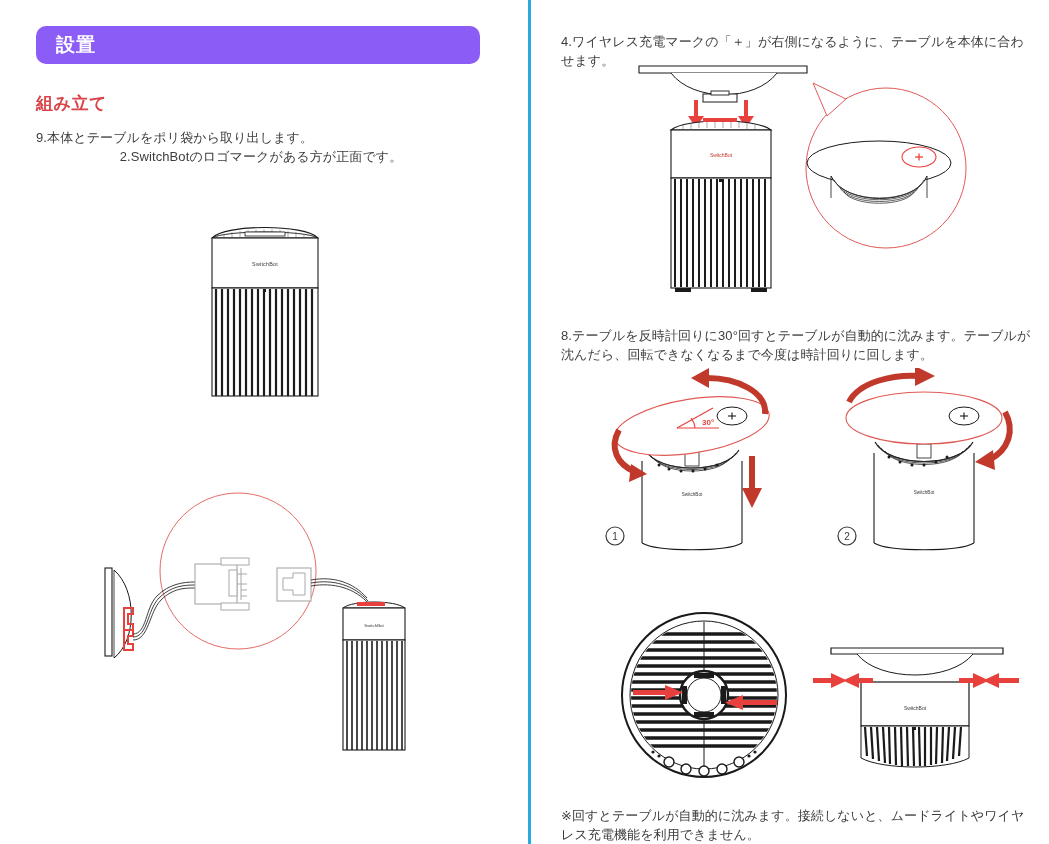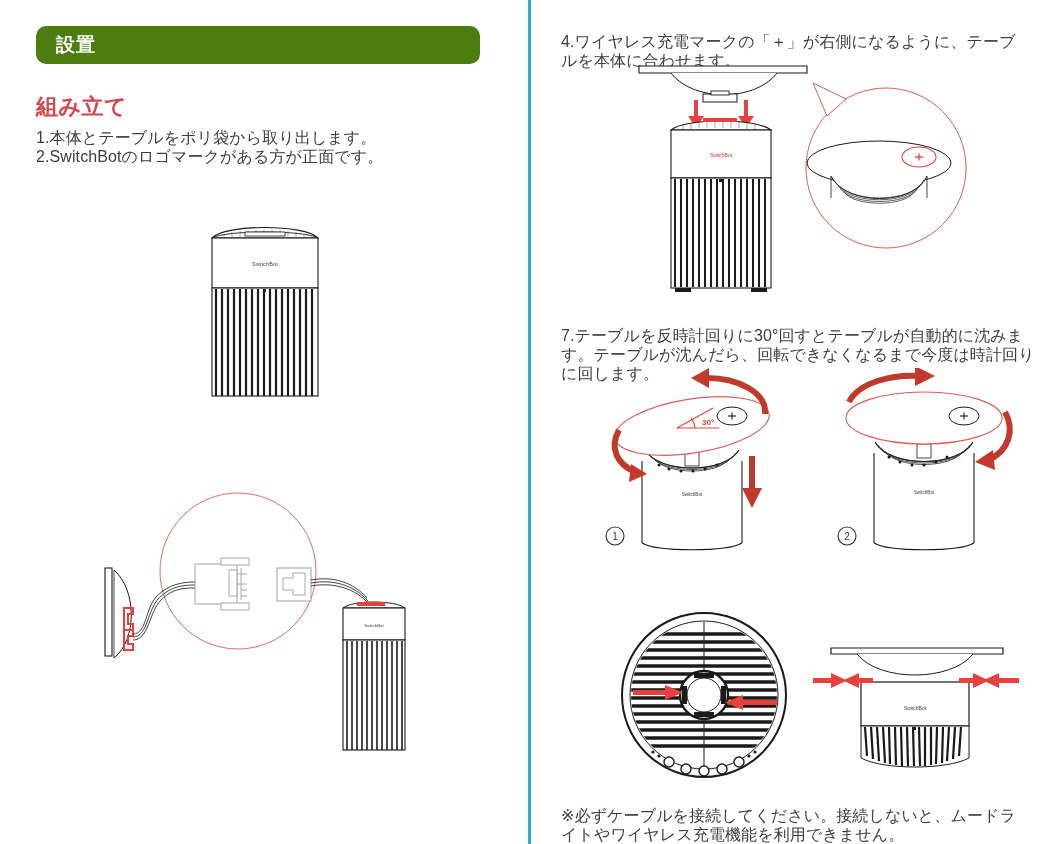--- a/index.html
+++ b/index.html
@@ -15,38 +15,38 @@
     position:absolute;left:528px;top:0;width:3px;height:844px;
     background:#29abe2;
   }
 
   
   .col-left{position:absolute;left:0;top:0;width:528px;height:844px;}
   .col-right{position:absolute;left:531px;top:0;width:518px;height:844px;}
 
   .section-bar{
     position:absolute;left:36px;top:26px;width:444px;height:38px;
-    background:#4d7c0f;border-radius:10px;
+    background:#8b5cf6;border-radius:10px;
     display:flex;align-items:center;
   }
   .section-bar .label{
     color:#ffffff;font-size:19px;font-weight:bold;letter-spacing:1px;
     margin-left:20px;
   }
 
   .sub-head{
     position:absolute;left:36px;top:92px;
-    color:#d9444a;font-size:22px;font-weight:bold;letter-spacing:.5px;
+    color:#d9444a;font-size:17px;font-weight:bold;letter-spacing:.5px;
   }
 
   .para{
-    font-size:16px;line-height:19px;color:#3d3d3d;letter-spacing:.1px;
+    font-size:13px;line-height:19px;color:#3d3d3d;letter-spacing:.1px;
   }
   .l-step1{position:absolute;left:36px;top:128px;width:450px;}
-  .l-step2{position:absolute;left:36px;top:147px;width:450px;}
+  .l-step2{position:absolute;left:36px;top:147px;width:450px;text-align:center;}
   .l-step3{position:absolute;left:36px;top:442px;width:450px;}
 
   .r-step4{position:absolute;left:30px;top:32px;width:470px;}
   .r-step5{position:absolute;left:30px;top:326px;width:475px;}
   .r-step6{position:absolute;left:30px;top:576px;width:470px;}
   .r-note{position:absolute;left:30px;top:806px;width:470px;}
 
   .fig{position:absolute;}
   .fig svg{display:block;}
 </style>
@@ -56,21 +56,21 @@
 <div class="page">
 
   <div class="col-left">
 
     <div class="section-bar">
       <span class="label">設置</span>
     </div>
 
     <div class="sub-head">組み立て</div>
 
-    <div class="para l-step1">1.本体とテーブルをポリ袋から取り出します。</div>
+    <div class="para l-step1">9.本体とテーブルをポリ袋から取り出します。</div>
     <div class="para l-step2">2.SwitchBotのロゴマークがある方が正面です。</div>
 
     <div class="fig" style="left:190px;top:210px;">
       <svg width="150" height="190" viewBox="0 0 150 190">
 
         <path d="M22 28 C35 14, 115 14, 128 28 Z" fill="#ffffff" stroke="#1a1a1a" stroke-width="1.1"></path>
         <path d="M22 28 C35 20, 115 20, 128 28" fill="none" stroke="#1a1a1a" stroke-width="0.9"></path>
         <g stroke="#555" stroke-width="0.5">
           <line x1="34" y1="24" x2="34" y2="28"></line>
             <line x1="42" y1="22" x2="42" y2="27"></line>
@@ -253,21 +253,21 @@
         <line x1="296" y1="118" x2="296" y2="140" stroke="#1a1a1a" stroke-width="0.8"></line>
 
         <ellipse cx="288" cy="99" rx="17" ry="10" fill="#ffffff" stroke="#e8403c" stroke-width="1.1"></ellipse>
         <g stroke="#e8403c" stroke-width="1.3">
           <line x1="284" y1="99" x2="292" y2="99"></line>
           <line x1="288" y1="95.5" x2="288" y2="102.5"></line>
         </g>
       </svg>
     </div>
 
-    <div class="para r-step5">7.テーブルを反時計回りに30°回すとテーブルが自動的に沈みます。テーブルが沈んだら、回転できなくなるまで今度は時計回りに回します。</div>
+    <div class="para r-step5">8.テーブルを反時計回りに30°回すとテーブルが自動的に沈みます。テーブルが沈んだら、回転できなくなるまで今度は時計回りに回します。</div>
 
     <div class="fig" style="left:66px;top:368px;">
       <svg width="450" height="190" viewBox="0 0 450 190">
 
         <path d="M45 93 L45 175 M145 93 L145 175" stroke="#1a1a1a" stroke-width="1.1" fill="none"></path>
         <path d="M45 175 C60 184, 130 184, 145 175" fill="none" stroke="#1a1a1a" stroke-width="1.1"></path>
         <text x="95" y="128" font-family="'Liberation Sans',sans-serif" font-size="4.6" fill="#3a3a3a" text-anchor="middle">SwitchBot</text>
 
         <path d="M48 82 C62 106, 128 106, 142 82" fill="#ffffff" stroke="#1a1a1a" stroke-width="1.2"></path>
         <g stroke="#2a2a2a" stroke-width="0.8" fill="none">
@@ -447,15 +447,15 @@
           <rect x="264" y="78" width="18" height="5"></rect>
           <polygon points="268,73 252,80.5 268,88"></polygon>
           <rect x="404" y="78" width="24" height="5"></rect>
           <polygon points="408,73 392,80.5 408,88"></polygon>
           <rect x="368" y="78" width="18" height="5"></rect>
           <polygon points="382,73 398,80.5 382,88"></polygon>
         </g>
       </svg>
     </div>
 
-    <div class="para r-note">※必ずケーブルを接続してください。接続しないと、ムードライトやワイヤレス充電機能を利用できません。</div>
+    <div class="para r-note">※回すとテーブルが自動的に沈みます。接続しないと、ムードライトやワイヤレス充電機能を利用できません。</div>
   </div>
 </div>
 
 </body></html>

